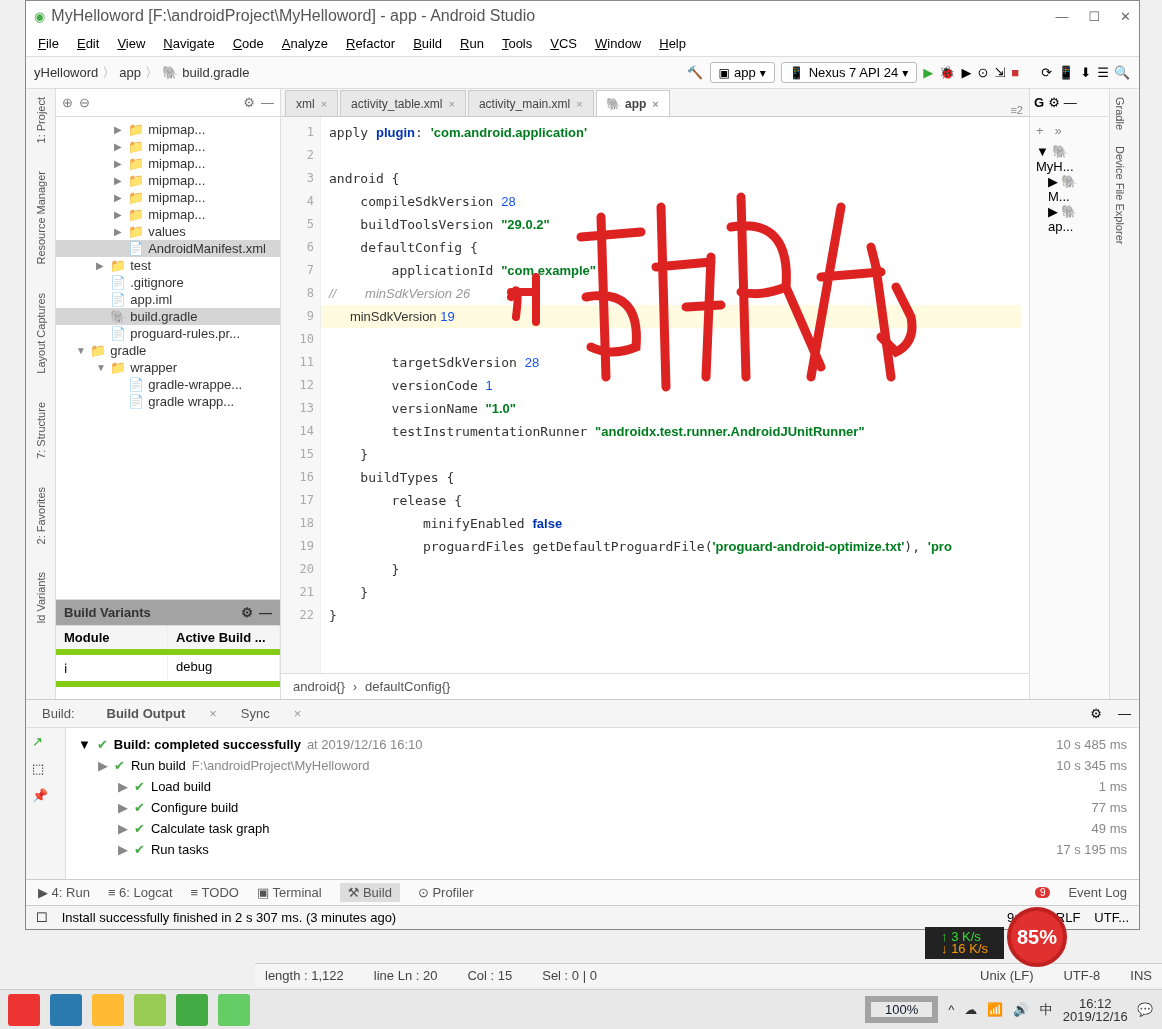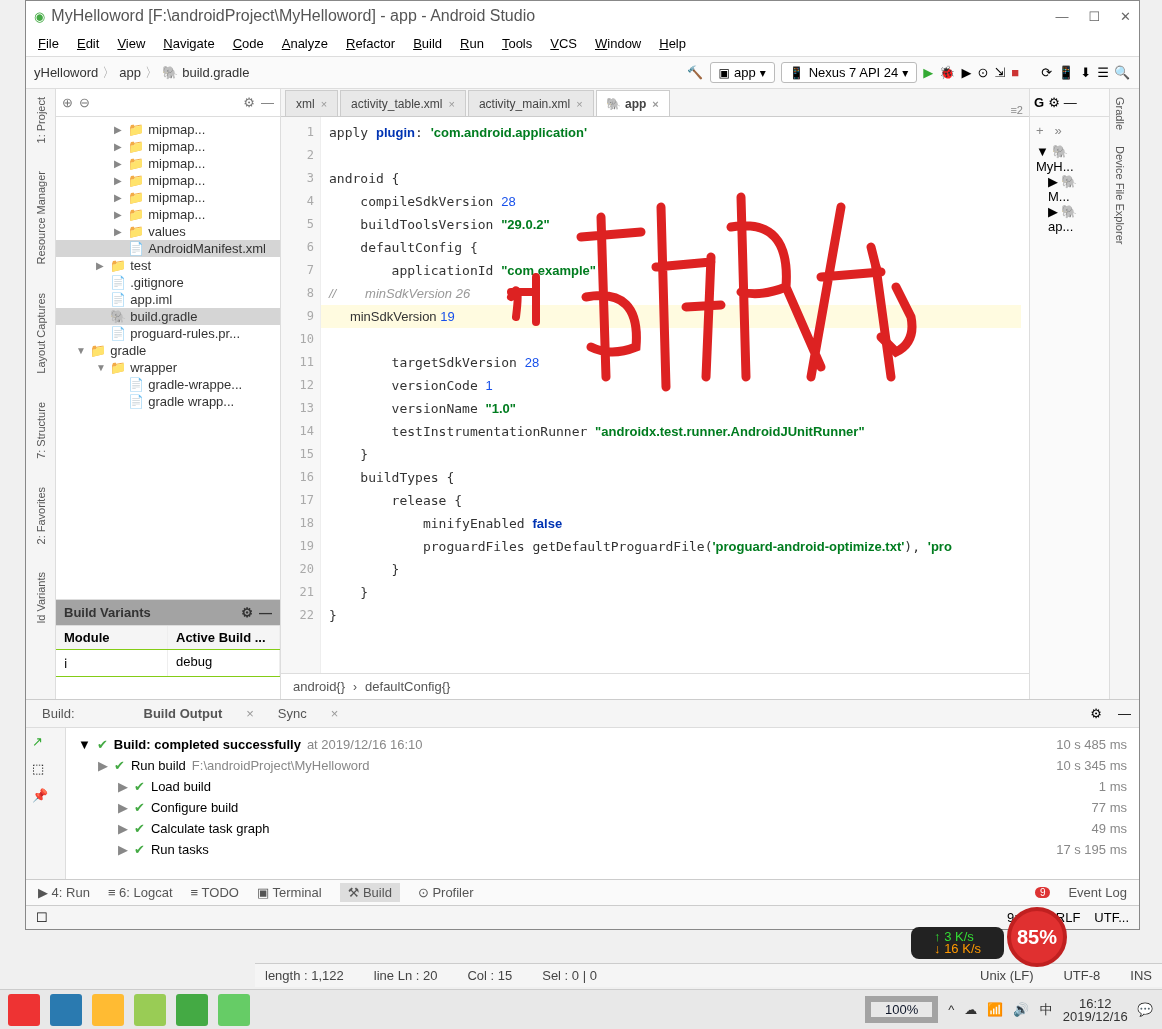--- a/index.html
+++ b/index.html
@@ -21,21 +21,21 @@
 .sidepanel { width:225px; border-right:1px solid #ddd; display:flex; flex-direction:column; background:#fff;}
 .side-tb { height:28px; border-bottom:1px solid #ddd; display:flex; align-items:center; gap:6px; padding:0 6px; font-size:12px; color:#777;}
 .tree { flex:1; overflow:auto; font-size:13px; color:#333; padding:4px 0;}
 .tree .row{ display:flex; align-items:center; gap:4px; padding:1px 4px 1px 20px; white-space:nowrap;}
 .tree .row.l1{padding-left:40px;}
 .tree .row.l2{padding-left:58px;}
 .tree .arrow{width:10px; display:inline-block; color:#888; font-size:10px;}
 .tree .sel{background:#d5d5d5;}
 .buildvar { height:100px; border-top:1px solid #ddd; font-size:12px;}
 .buildvar .hdr{height:26px; display:flex; align-items:center; padding:0 8px; color:#333; background:#a3a3a3; border-bottom:1px solid #ddd; font-weight:bold; gap:6px;}
-.bv-row{display:flex; border-bottom:1px solid #84cc16;}
+.bv-row{display:flex; border-bottom:6px solid #84cc16;}
 .bv-row div{flex:1; padding:4px 8px; border-right:1px solid #eee;}
 .editor-area{ flex:1; display:flex; flex-direction:column; overflow:hidden; position:relative;}
 .ed-tabs{ height:28px; display:flex; align-items:flex-end; border-bottom:1px solid #ccc; background:#f5f5f5; gap:2px; padding-left:4px;}
 .ed-tab{ height:26px; padding:4px 10px; background:#e8e8e8; border:1px solid #ccc; border-bottom:none; font-size:12px; display:flex; align-items:center; gap:6px; color:#444;}
 .ed-tab.active{background:#fff; font-weight:bold;}
 .ed-tab .x{color:#999; font-size:11px;}
 .notif{ height:32px; background:#fffde0; border-bottom:1px solid #ddd; display:flex; align-items:center; padding:0 12px; font-size:13px;}
 .notif a{color:#2a7ab0; text-decoration:none; margin-left:18px;}
 .code-wrap{flex:1; display:flex; overflow:hidden; position:relative;}
 .gutter{width:40px; background:#f7f7f7; border-right:1px solid #eee; text-align:right; padding:4px 6px 0 0; color:#aaa; font-family:Consolas,monospace; font-size:12px; line-height:23px;}
@@ -45,33 +45,33 @@
 .cmt{color:#999; font-style:italic;}
 .num{color:#1750eb;}
 .hl-line{background:#fffbe0; display:block; margin-left:-8px; }
 .crumbbar{height:26px; border-top:1px solid #ddd; display:flex; align-items:center; padding:0 12px; font-size:12px; color:#555; gap:8px;}
 .rightpanel{width:80px; border-left:1px solid #ddd; background:#fafafa; font-size:12px;}
 .right-edge{width:30px; background:#f5f5f5; border-left:1px solid #ddd;}
 .right-edge .vtab { writing-mode:vertical-rl; font-size:11px; color:#555; padding:8px 4px;}
 .bottompanel{height:180px; border-top:1px solid #ccc; display:flex; flex-direction:column;}
 .bp-tabs{height:28px; display:flex; align-items:center; border-bottom:1px solid #ddd; background:#f5f5f5; padding:0 8px; gap:16px; font-size:13px;}
 .bp-tabs .bt{padding:4px 8px; color:#555;}
-.bp-tabs .bt.active{font-weight:bold;margin-left:37px;}
+.bp-tabs .bt.active{font-weight:bold;}
 .bp-content{flex:1; display:flex; overflow:auto;}
 .bp-left{width:40px; background:#f5f5f5; border-right:1px solid #ddd;}
 .build-list{flex:1; font-size:13px; padding:6px 12px; line-height:21px;}
 .build-list .brow{display:flex; align-items:center; gap:6px;}
 .chk{color:#4a4;}
 .btime{margin-left:auto; color:#888;}
 .statusbar{height:24px; border-top:1px solid #ccc; display:flex; align-items:center; padding:0 10px; font-size:12px; background:#f5f5f5; gap:14px;}
 .toolwins{height:26px; border-top:1px solid #ccc; display:flex; align-items:center; padding:0 12px; font-size:12px; gap:18px; background:#fafafa; color:#555;}
 .toolwins .active{background:#ddd; padding:2px 8px;}
 .annotation{position:absolute; pointer-events:none; z-index:50;}
 .badge85{position:absolute; right:95px; bottom:62px; width:60px; height:60px; border-radius:50%; background:#e03030; color:#fff; display:flex; align-items:center; justify-content:center; font-size:20px; font-weight:bold; border:4px solid #c02020;}
-.netspeed{position:absolute; right:158px; bottom:70px; background:#222; color:#3d3; font-size:10px; padding:4px 23px; border-radius:8px; line-height:12px;}
+.netspeed{position:absolute; right:158px; bottom:70px; background:#222; color:#3d3; font-size:10px; padding:4px 16px; border-radius:0; line-height:12px;}
 .secondary-status{position:absolute; left:255px; bottom:42px; right:0; height:24px; background:#f5f5f5; border-top:1px solid #ccc; display:flex; align-items:center; padding:0 10px; font-size:12px; gap:30px; color:#444;}
 .taskbar{position:absolute; bottom:0; left:0; right:0; height:40px; background:#e8e8e8; border-top:1px solid #ccc; display:flex; align-items:center; padding:0 8px; gap:10px;}
 .taskbar .tbicon{width:32px; height:32px; background:#ccc; border-radius:3px;}
 .tray{margin-left:auto; display:flex; align-items:center; gap:10px; font-size:11px; color:#333;}
 </style>
 </head>
 <body>
 
 <div class="win">
   <div class="titlebar">
@@ -310,20 +310,21 @@
       <span>▣ Terminal</span>
       <span class="active">⚒ Build</span>
       <span>⊙ Profiler</span>
     <span class="spacer"></span>
     <span style="background:#d33;color:#fff;border-radius:8px;padding:0 5px;font-size:10px">9</span>
     <span>Event Log</span>
   </div>
 
   <div class="statusbar">
     <span>☐</span>
+    <span>Install successfully finished in 2 s 307 ms. (3 minutes ago)</span>
     <span class="spacer"></span>
     <span>9:25</span>
     <span>CRLF</span>
     <span>UTF...</span>
   </div>
 </div>
 
 <div class="secondary-status">
   <span>length : 1,122</span>
   <span>line Ln : 20</span>

